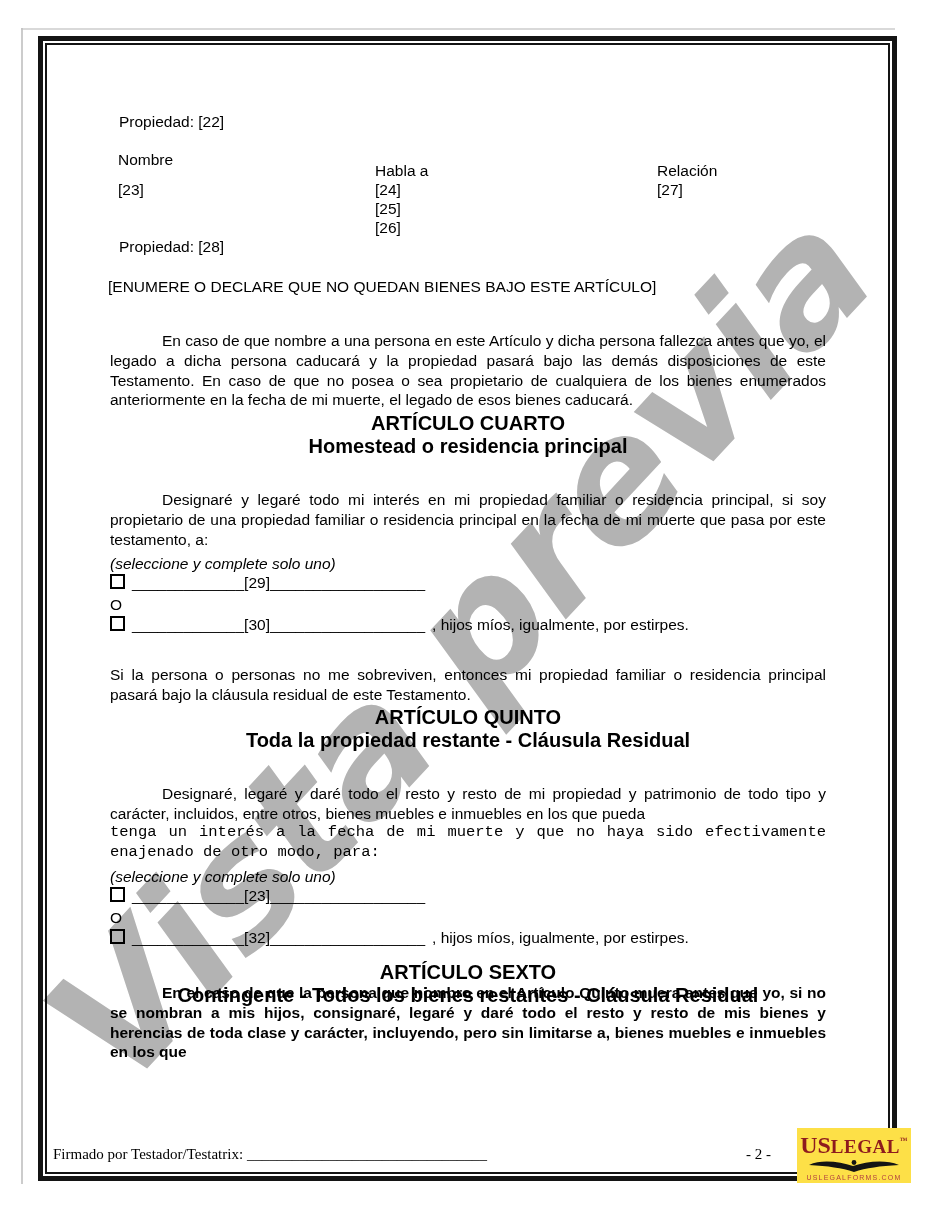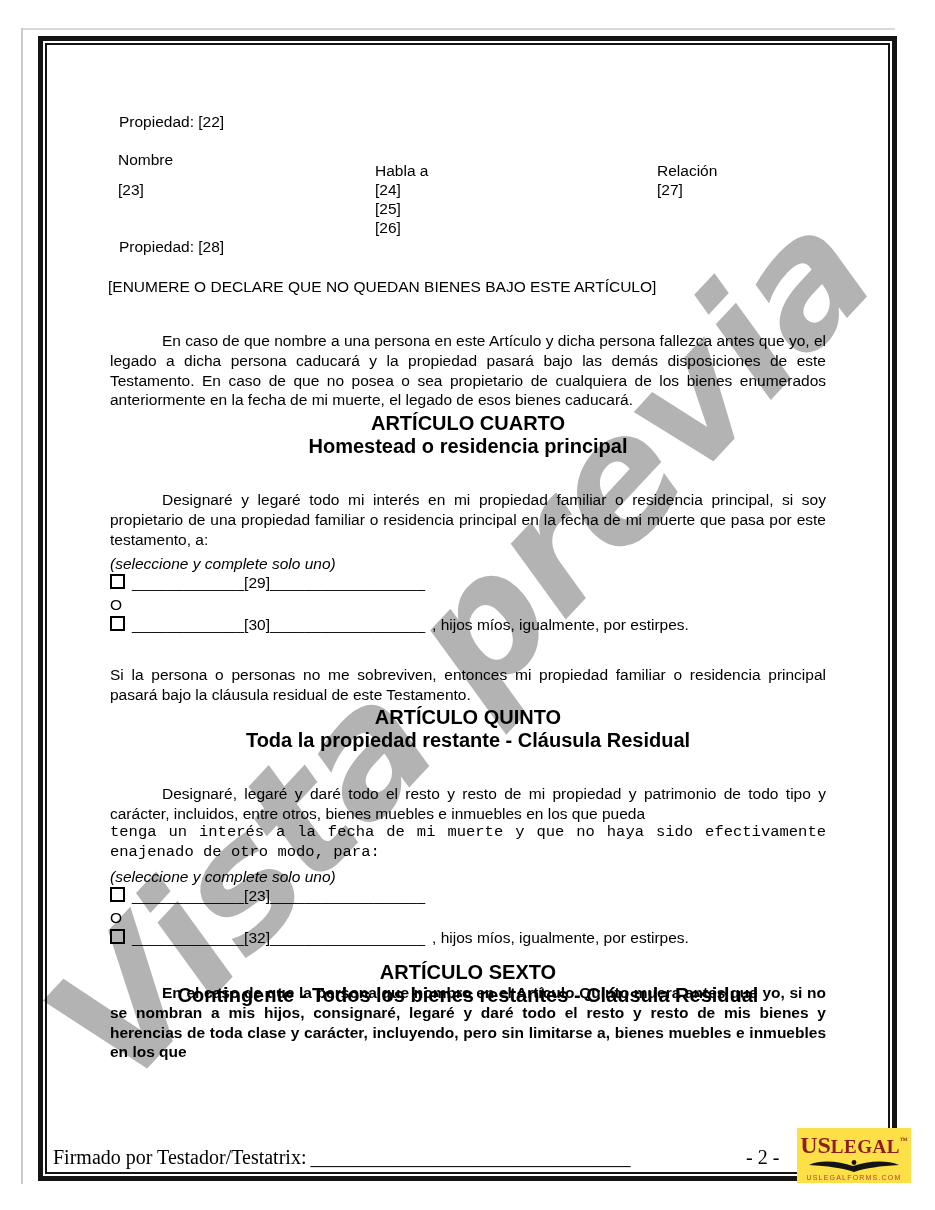--- a/index.html
+++ b/index.html
@@ -28,21 +28,21 @@
   .note { font-style:italic; }
 
   .opt-row { display:flex; align-items:baseline; white-space:nowrap; }
   .checkbox {
     display:inline-block; width:15px; height:15px;
     border:2px solid #000; background:#fff; margin-right:7px;
     transform:translateY(1px);
   }
   .opt-suffix { margin-left:7px; }
 
-  .footer-line { font-family:"Liberation Serif", serif; font-size:20px; white-space:nowrap; }
+  .footer-line { font-family:"Liberation Serif", serif; font-size:15px; white-space:nowrap; }
   .sig-blank { margin-left:4px; letter-spacing:0; }
 
   .watermark {
     left:460px; top:648px;
     transform:translate(-50%,-50%) rotate(-47deg);
     font-family:"DejaVu Sans", sans-serif;
     font-weight:bold; font-style:italic;
     font-size:168px; letter-spacing:-2px;
     color:#b3b3b3; mix-blend-mode:multiply;
     white-space:nowrap; pointer-events:none; z-index:10;

